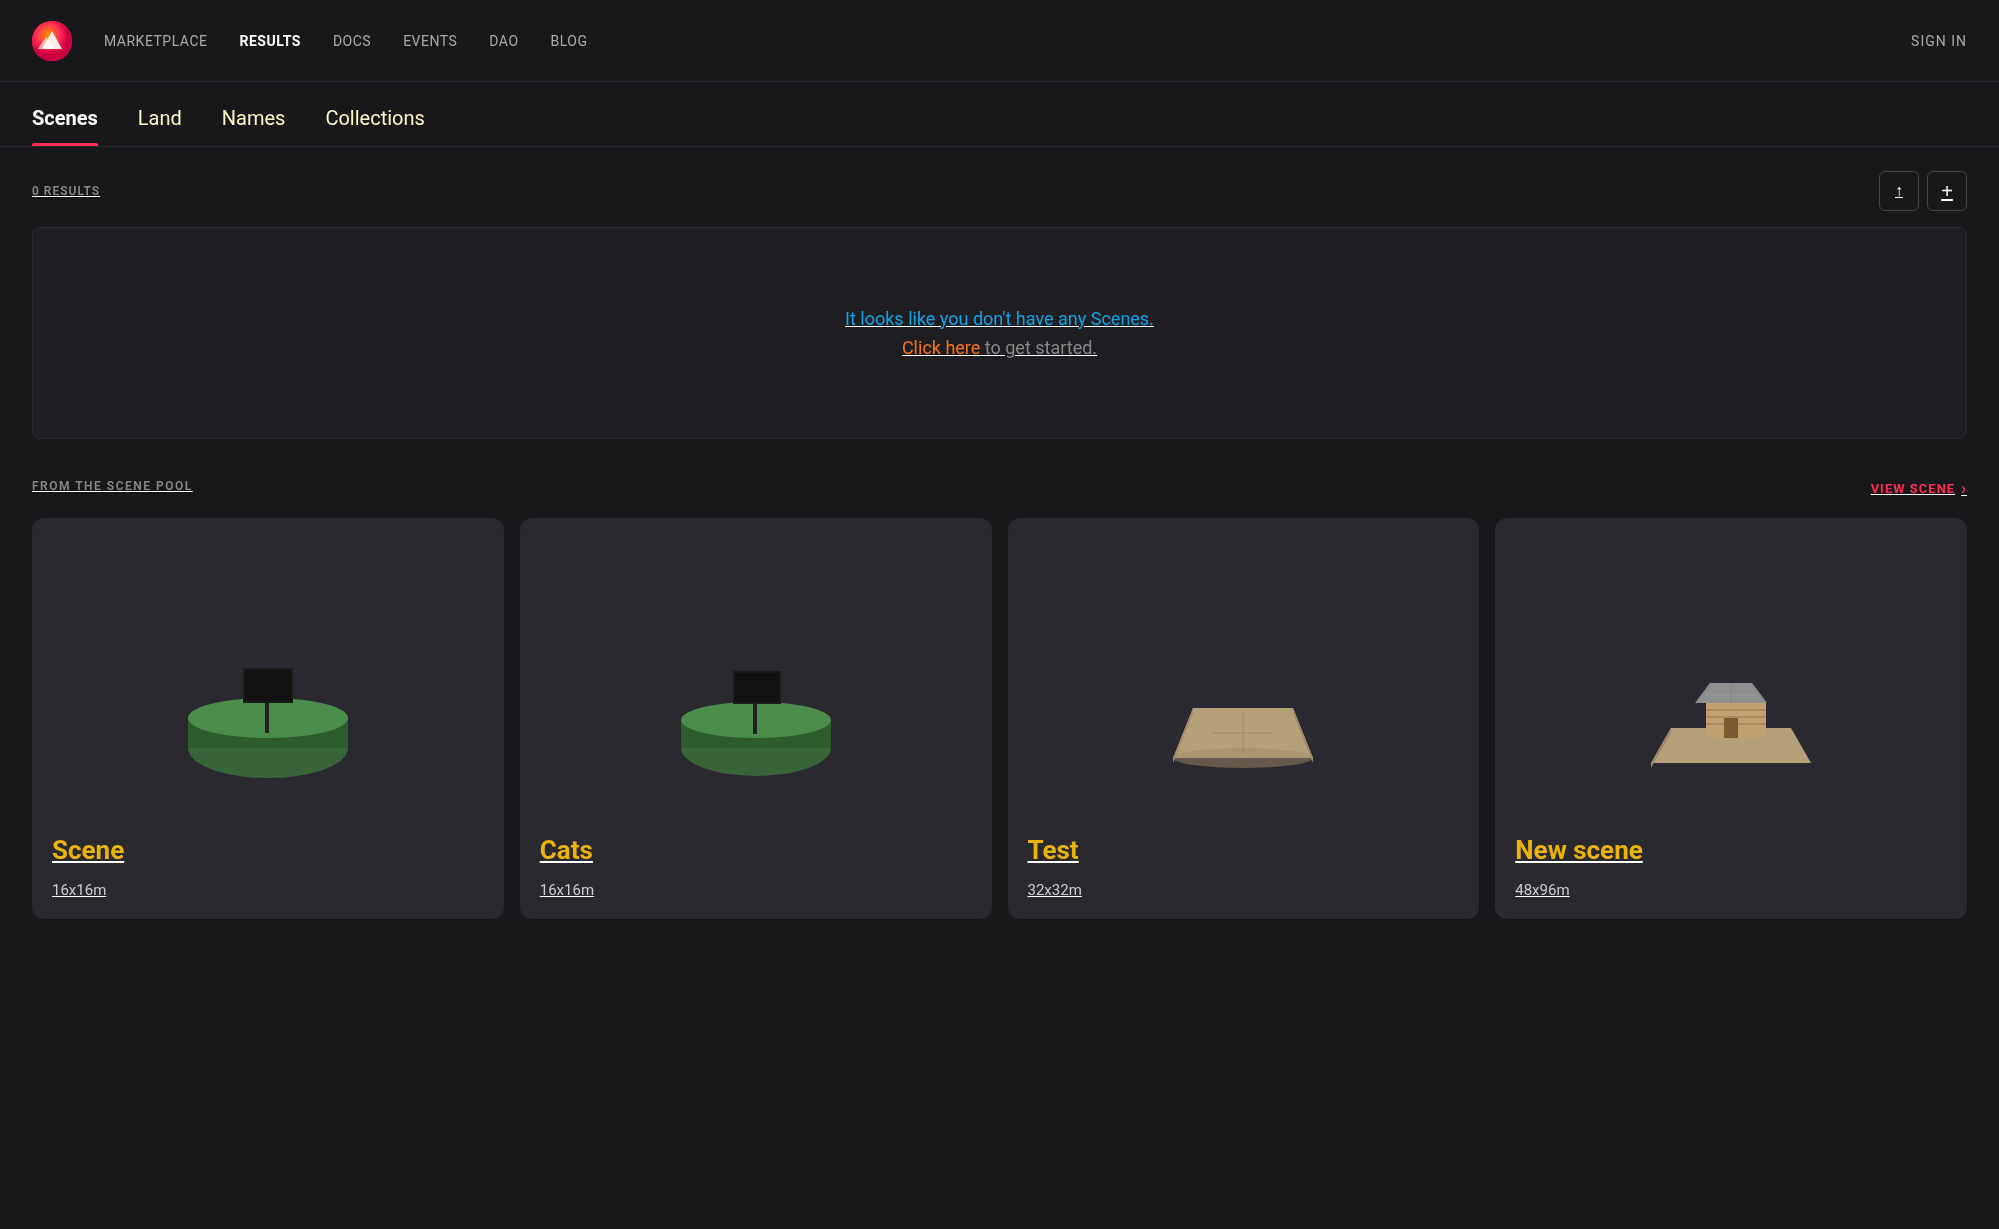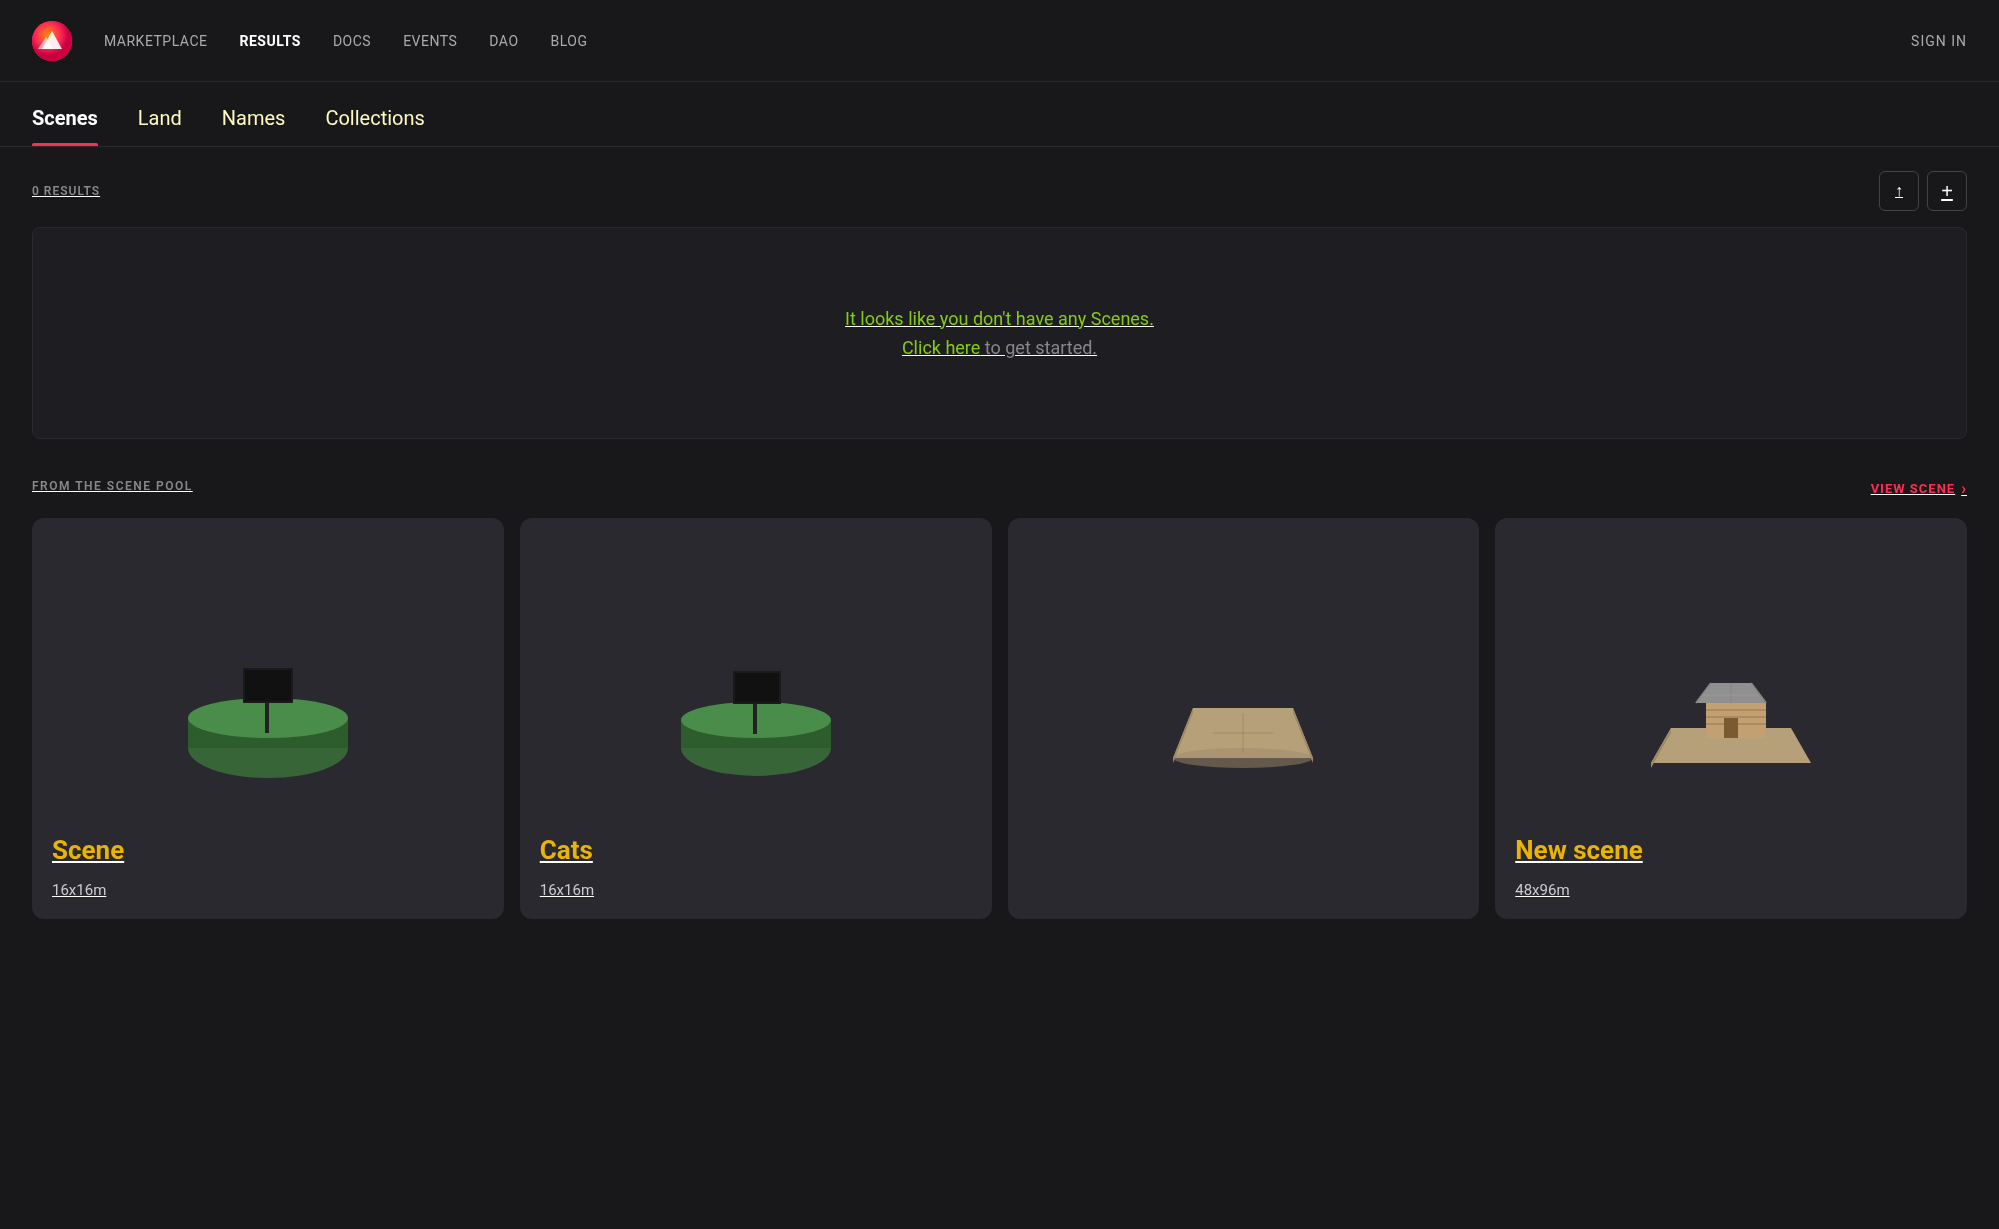--- a/index.html
+++ b/index.html
@@ -124,26 +124,26 @@
     .empty-state {
       background-color: #1e1d21;
       border-radius: 8px;
       border: 1px solid #2a2a2e;
       padding: 80px 32px;
       text-align: center;
       margin-bottom: 40px;
     }
     .empty-state-text {
       font-size: 18px;
-      color: #84cc16;
+      color: #0ea5e9;
       margin-bottom: 8px;
     }
     .empty-state-link {
       font-size: 18px;
-      color: #84cc16;
+      color: #f97316;
       cursor: pointer;
       text-decoration: none;
     }
     .empty-state-suffix {
       font-size: 18px;
       color: #888888;
     }
 
     
     .scene-pool-header {
@@ -338,20 +338,24 @@
 
           <polygon points="30,120 170,120 150,70 50,70" fill="#b5a07a"></polygon>
           <polygon points="30,120 50,70 50,75 30,125" fill="#9e8a68"></polygon>
           <polygon points="170,120 150,70 150,75 170,125" fill="#9e8a68"></polygon>
           <ellipse cx="100" cy="120" rx="70" ry="10" fill="#9e8a68" opacity="0.5"></ellipse>
 
           <line x1="70" y1="95" x2="130" y2="95" stroke="#8a7660" stroke-width="1" opacity="0.5"></line>
           <line x1="100" y1="75" x2="100" y2="115" stroke="#8a7660" stroke-width="1" opacity="0.5"></line>
         </svg>
       </div>
+      <div class="scene-card-info">
+        <div class="scene-card-name">Test</div>
+        <div class="scene-card-size">32x32m</div>
+      </div>
     </div>
 
     <div class="scene-card">
       <div class="scene-card-thumbnail">
         <svg width="200" height="160" viewBox="0 0 200 160" xmlns="http://www.w3.org/2000/svg">
 
           <polygon points="20,125 180,125 160,90 40,90" fill="#b5a07a"></polygon>
           <polygon points="20,125 40,90 40,95 20,130" fill="#9e8a68"></polygon>
 
           <rect x="75" y="65" width="60" height="35" fill="#c8a87a"></rect>

